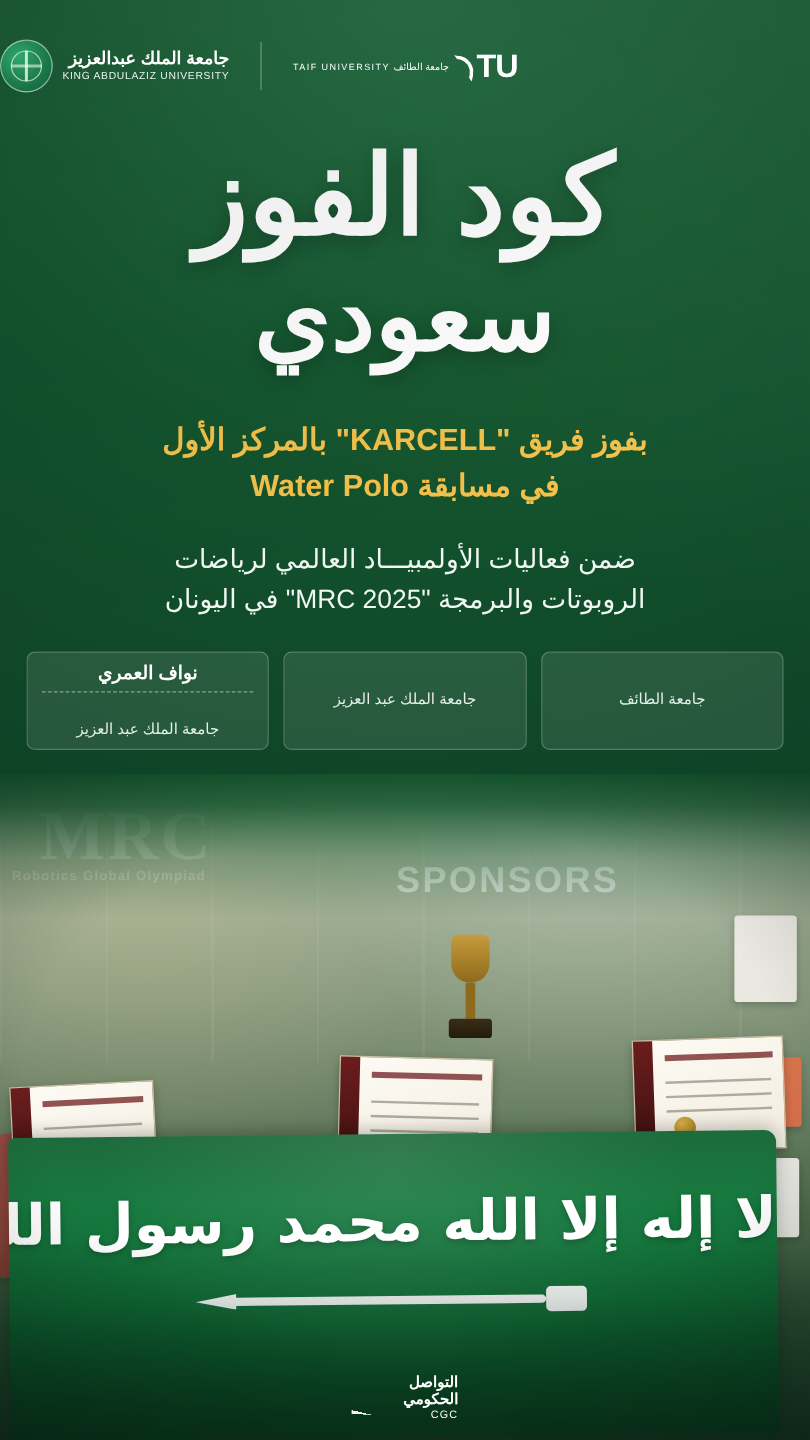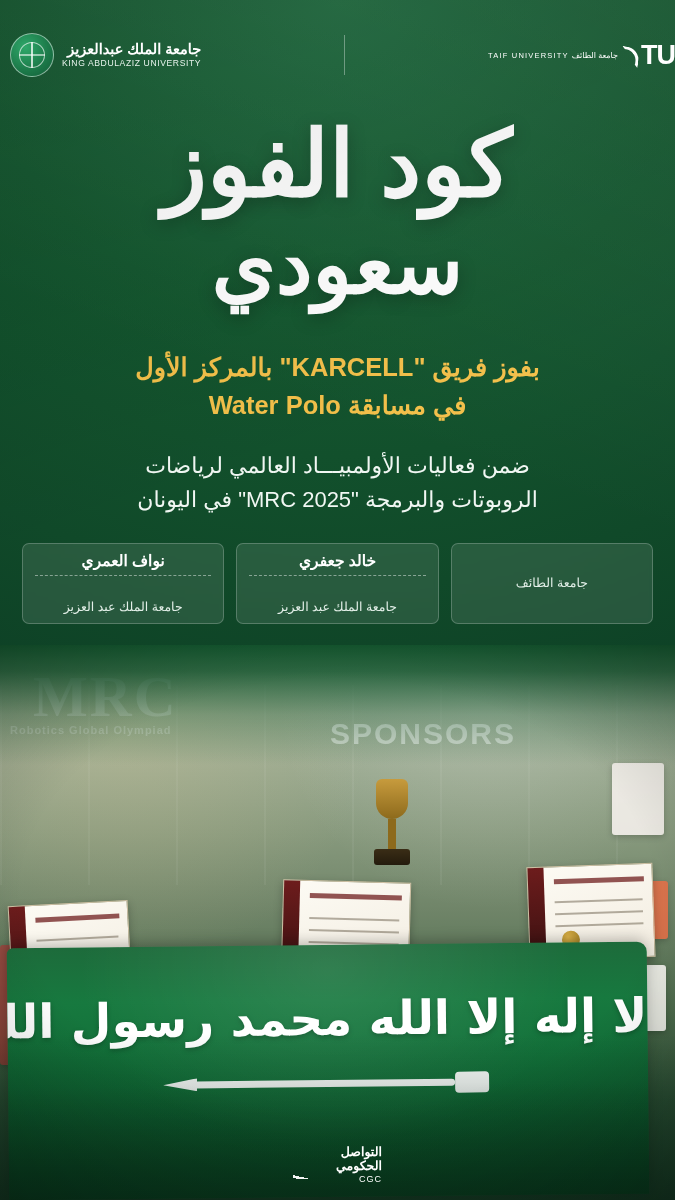--- a/index.html
+++ b/index.html
@@ -26,24 +26,23 @@
     pointer-events:none;
   }
 
   
   .logos {
     position:relative;
     height:92px;
     display:flex;
     flex-direction:row-reverse;
     align-items:center;
-    justify-content:space-between;
+    justify-content:flex-start;
     gap:26px;
     padding-top:18px;
-    padding-left:10px;
   }
   .logo-kau { display:flex; flex-direction:row; align-items:center; gap:8px; }
   .kau-emblem {
     width:44px; height:44px; border-radius:50%;
     background:radial-gradient(circle at 35% 32%, #2fa86a 0%, #1d7c4b 55%, #115c36 100%);
     border:1.5px solid rgba(255,255,255,0.5);
     position:relative; flex:none;
   }
   .kau-emblem::after{
     content:"";
@@ -345,21 +344,20 @@
   <div class="desc">
     <div>ضمن فعاليات الأولمبيـــاد العالمي لرياضات</div>
     <div>الروبوتات والبرمجة "MRC 2025" في اليونان</div>
   </div>
 
   <div class="members">
     <div class="member">
       <span class="uni">جامعة الطائف</span>
     </div>
     <div class="member">
-      <span class="name">خالد جعفري</span>
       <span class="uni">جامعة الملك عبد العزيز</span>
     </div>
     <div class="member">
       <span class="name">نواف العمري</span>
       <span class="uni">جامعة الملك عبد العزيز</span>
     </div>
   </div>
 
   <div class="photo">
     <div class="photo-bg"></div>

